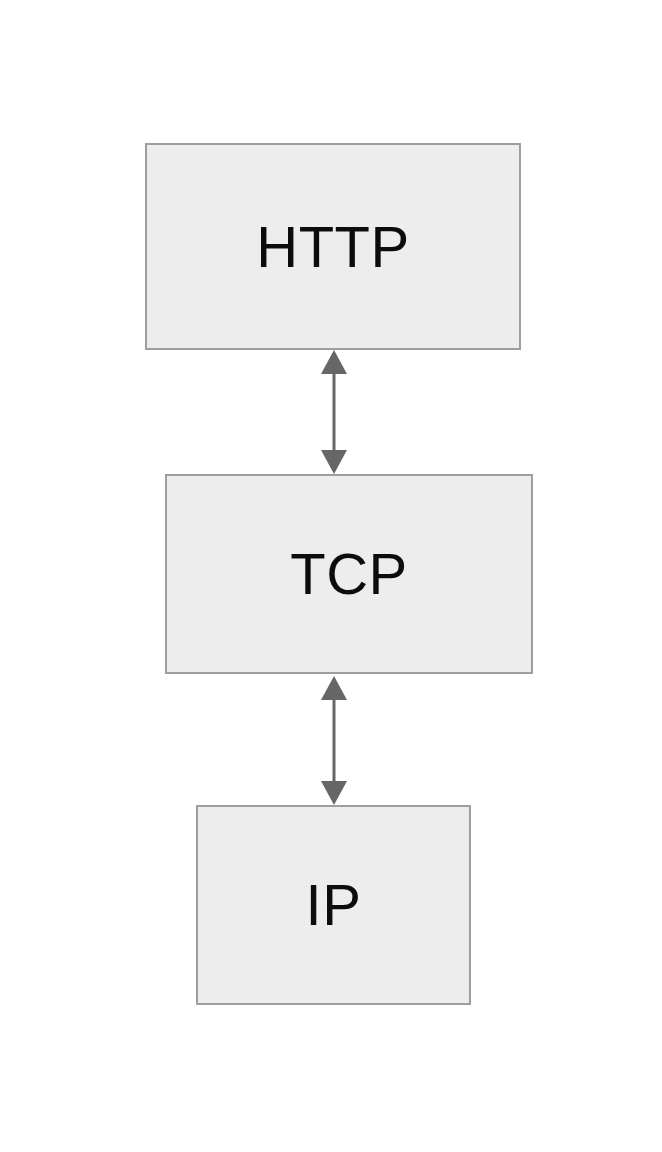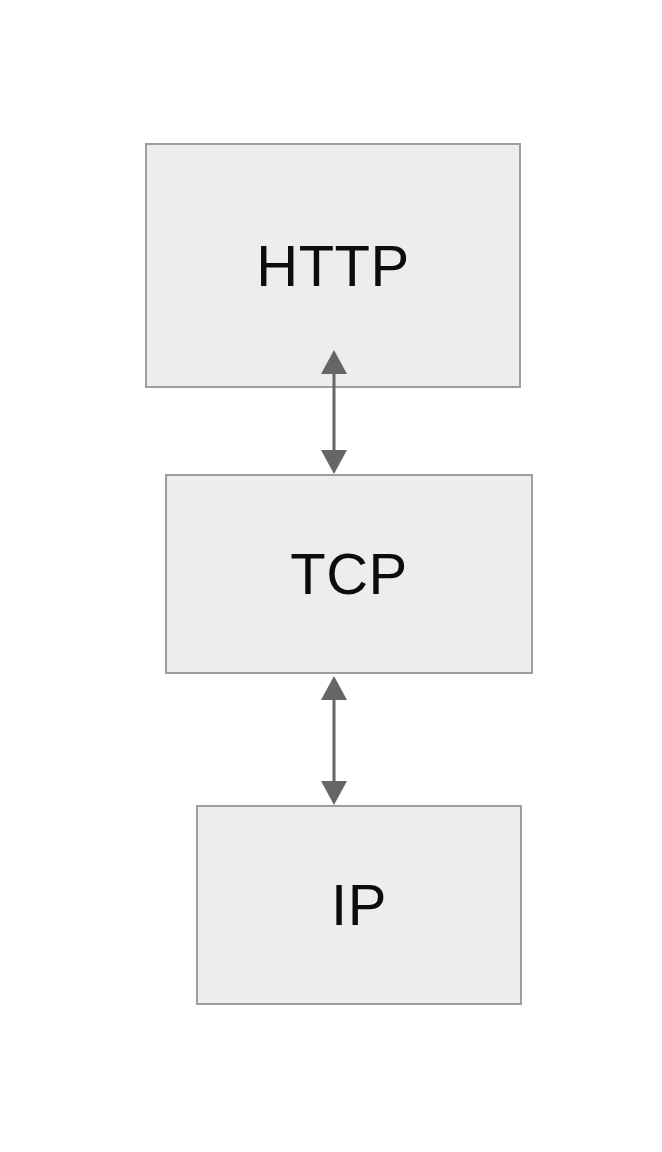--- a/index.html
+++ b/index.html
@@ -42,32 +42,32 @@
     letter-spacing: 0.5px;
     white-space: nowrap;
     user-select: none;
   }
 
   
   #node-http {
     left: 145px;
     top: 143px;
     width: 376px;
-    height: 245px;
+    height: 207px;
   }
   #node-tcp {
     left: 165px;
     top: 474px;
     width: 368px;
     height: 200px;
   }
   #node-ip {
     left: 196px;
     top: 805px;
-    width: 326px;
+    width: 275px;
     height: 200px;
   }
 
   
   .connector {
     position: absolute;
     overflow: visible;
   }
   #edge-http-tcp {
     left: 310px;

